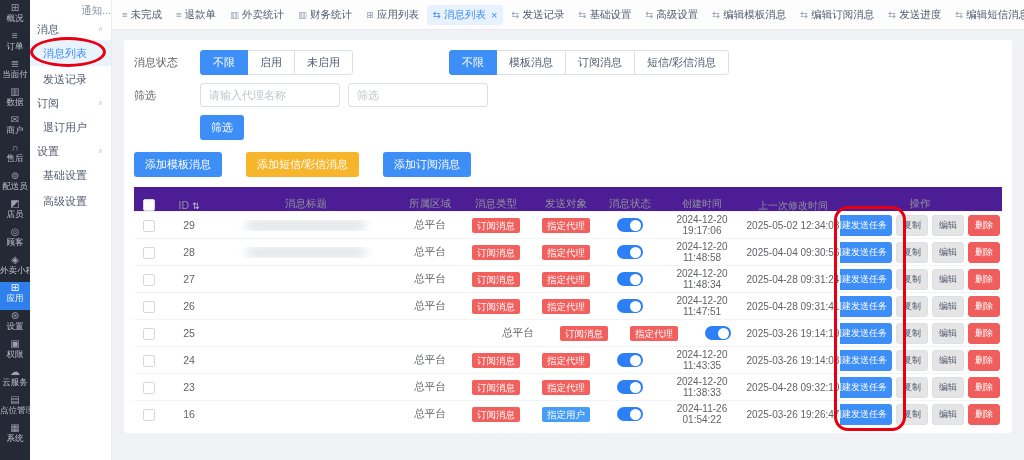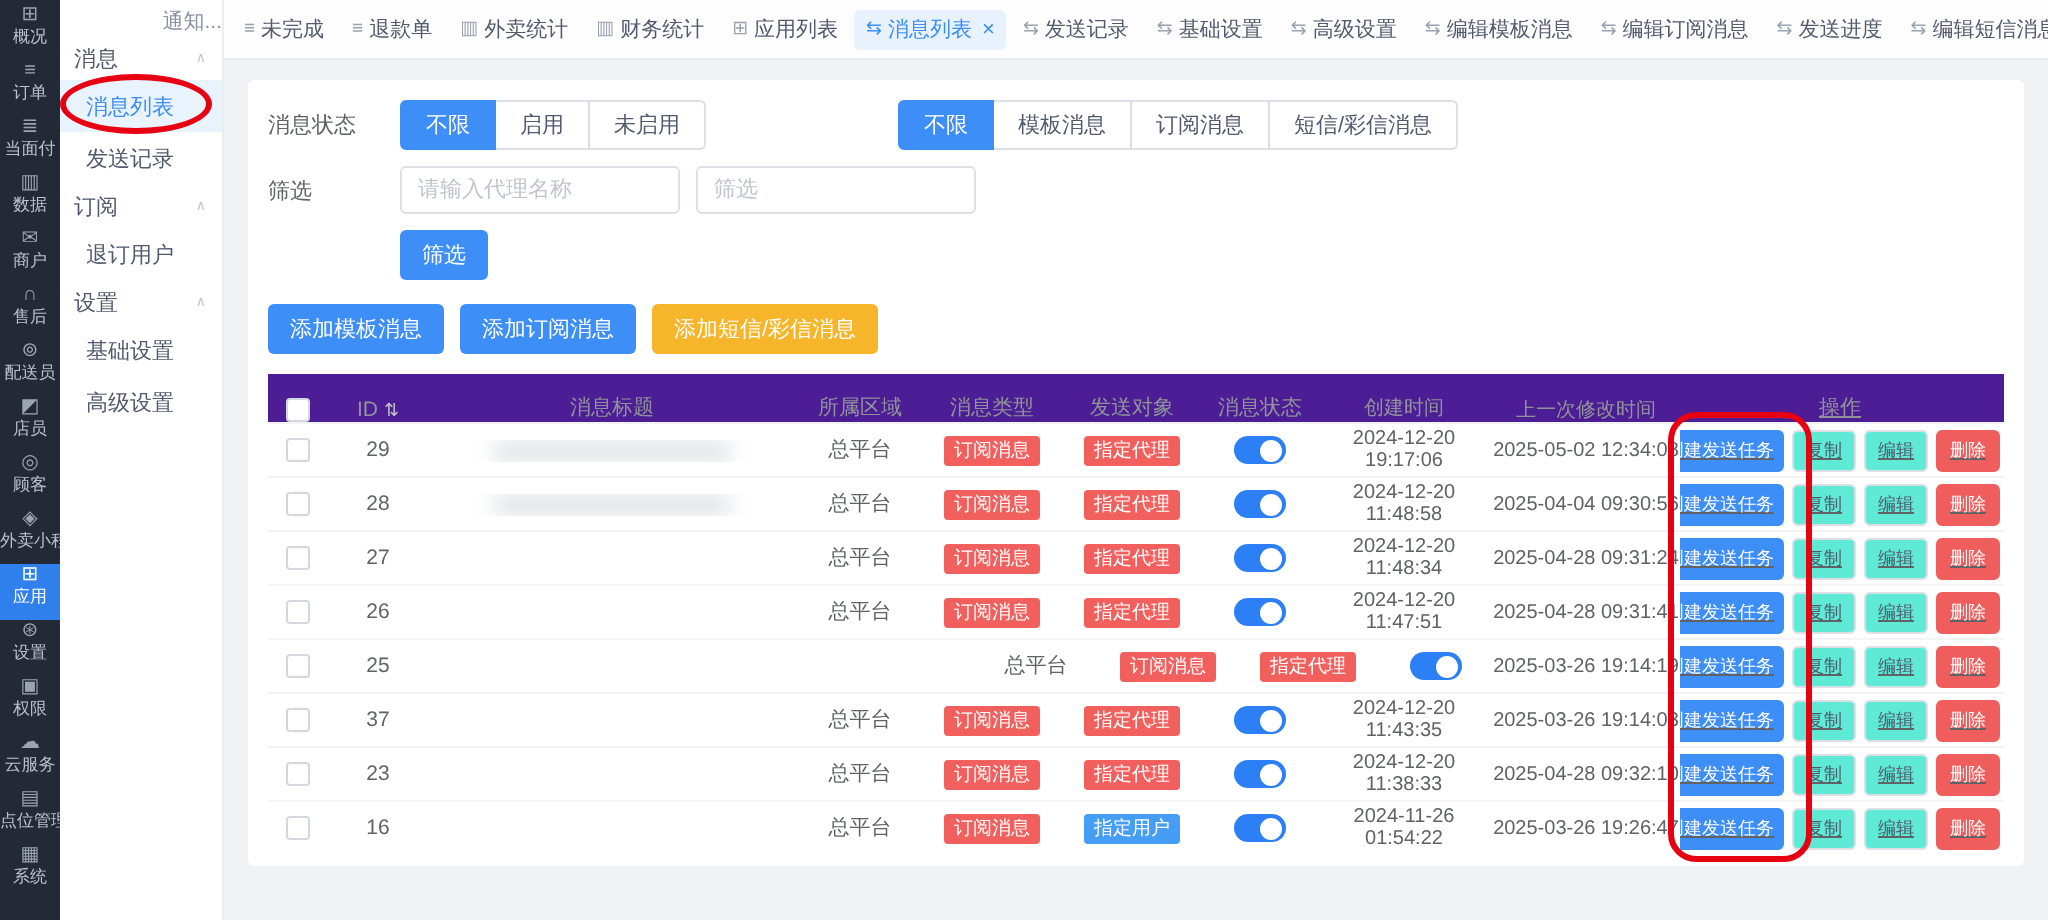--- a/index.html
+++ b/index.html
@@ -43,48 +43,48 @@
   .seg-btn { border:1px solid #dcdfe6; background:#fff; color:#515a6e; font-size:11px; padding:4px 12px; margin-left:-1px; cursor:pointer; font-family:inherit; }
   .seg-btn:first-child { border-radius:3px 0 0 3px; margin-left:0; }
   .seg-btn:last-child { border-radius:0 3px 3px 0; }
   .seg-btn.active { background:#3e8ef7; border-color:#3e8ef7; color:#fff; position:relative; }
   .seg2 { margin-left:96px; }
   .f-input { width:140px; height:24px; border:1px solid #dcdfe6; border-radius:3px; padding:0 8px; font-size:11px; color:#515a6e; margin-right:8px; font-family:inherit; }
   .f-input::placeholder { color:#c0c4cc; }
   .btn { border:none; border-radius:3px; color:#fff; font-size:11px; padding:5px 11px; cursor:pointer; font-family:inherit; }
   .btn.blue { background:#3e8ef7; }
   .btn.orange { background:#f7b52b; }
-  .toolbar { display:flex; gap:8px; margin:12px 0 10px; }
+  .toolbar { display:flex; gap:24px; margin:12px 0 10px; }
 
   
   .table-wrap { position:relative; margin-top:4px; }
   .thead { display:flex; align-items:flex-end; height:24px; background:#4c1d95; color:#909399; font-size:10.5px; }
   .trow { display:flex; align-items:center; height:27px; border-top:1px solid #f2f3f5; color:#606266; font-size:10.5px; }
   .trow:last-child { border-bottom:1px solid #f2f3f5; }
   .c { text-align:center; overflow:hidden; }
   .col-sel { width:30px; }
   .col-id { width:50px; }
   .col-title { flex:1; }
   .col-region { width:64px; }
   .col-type { width:68px; }
   .col-target { width:72px; }
   .col-status { width:56px; }
   .col-created { width:88px; font-size:10px; }
   .col-modified { width:94px; font-size:10px; line-height:11px; }
-  .col-ops { width:162px; display:flex; justify-content:flex-end; align-items:center; gap:4px; padding-right:2px;text-decoration:underline; }
+  .col-ops { width:162px; display:flex; justify-content:flex-end; align-items:center; gap:4px; padding-right:2px; }
   .sort { font-size:9px; color:#c0c4cc; cursor:pointer; }
   .cb { width:12px; height:12px; border:1px solid #d4d7de; border-radius:2px; background:#fff; display:inline-block; vertical-align:middle; cursor:pointer; }
   .badge { display:inline-block; color:#fff; font-size:9.5px; padding:2px 5px; border-radius:2px; line-height:11px; white-space:nowrap; }
   .badge.red { background:#f2605e; }
   .badge.blue { background:#459df5; }
   .toggle { width:26px; height:14px; border-radius:8px; background:#2d7ff5; display:inline-block; position:relative; vertical-align:middle; cursor:pointer; }
   .toggle .knob { position:absolute; right:2px; top:1.5px; width:11px; height:11px; border-radius:50%; background:#fff; }
   .blurblob { width:120px; height:11px; background:#c3c7ce; border-radius:6px; filter:blur(5px); opacity:.5; margin:0 auto; }
   .btn-task { background:#3e8ef7; border:none; color:#fff; font-size:9px; padding:4px 5px; border-radius:3px; cursor:pointer; white-space:nowrap; font-family:inherit; }
-  .btn-mini { background:#5eead4; border:1px solid #dcdfe6; color:#515a6e; font-size:9px; padding:3px 6px; border-radius:3px; cursor:pointer; white-space:nowrap; font-family:inherit; }
+  .btn-mini { background:#e5e5e5; border:1px solid #dcdfe6; color:#515a6e; font-size:9px; padding:3px 6px; border-radius:3px; cursor:pointer; white-space:nowrap; font-family:inherit; }
   .btn-mini.del { background:#ef5e5c; border-color:#ef5e5c; color:#fff; }
   .anno-rect { position:absolute; left:calc(100% - 168px); top:19px; bottom:-4px; width:72px; border:3px solid #e60012; border-radius:14px; pointer-events:none; z-index:20; }
 </style>
 </head>
 <body>
 
 <div class="app">
 
   <nav class="rail">
     <div class="rail-item">
@@ -267,22 +267,22 @@
           <input class="f-input" type="text" placeholder="筛选" style="">
         </div>
 
         <div class="filter-row">
           <span class="flabel"></span>
           <button class="btn blue">筛选</button>
         </div>
 
         <div class="toolbar">
           <button class="btn blue">添加模板消息</button>
+          <button class="btn orange">添加短信/彩信消息</button>
           <button class="btn blue">添加订阅消息</button>
-          <button class="btn orange">添加短信/彩信消息</button>
         </div>
 
         <div class="table-wrap">
           <div class="thead">
             <div class="c col-sel"><span class="cb"></span></div>
             <div class="c col-id"><span>ID</span> <span class="sort">⇅</span></div>
             <div class="c col-title">消息标题</div>
             <div class="c col-region">所属区域</div>
             <div class="c col-type">消息类型</div>
             <div class="c col-target">发送对象</div>
@@ -380,21 +380,21 @@
             <div class="c col-ops">
               <button class="btn-task">创建发送任务</button>
               <button class="btn-mini">复制</button>
               <button class="btn-mini">编辑</button>
               <button class="btn-mini del">删除</button>
             </div>
           </div>
 
           <div class="trow">
             <div class="c col-sel"><span class="cb"></span></div>
-            <div class="c col-id">37</div>
+            <div class="c col-id">24</div>
             <div class="c col-title"></div>
             <div class="c col-region">总平台</div>
             <div class="c col-type"><span class="badge red">订阅消息</span></div>
             <div class="c col-target"><span class="badge red">指定代理</span></div>
             <div class="c col-status"><span class="toggle"><span class="knob"></span></span></div>
             <div class="c col-created">2024-12-20 11:43:35</div>
             <div class="c col-modified">2025-03-26 19:14:03</div>
             <div class="c col-ops">
               <button class="btn-task">创建发送任务</button>
               <button class="btn-mini">复制</button>

